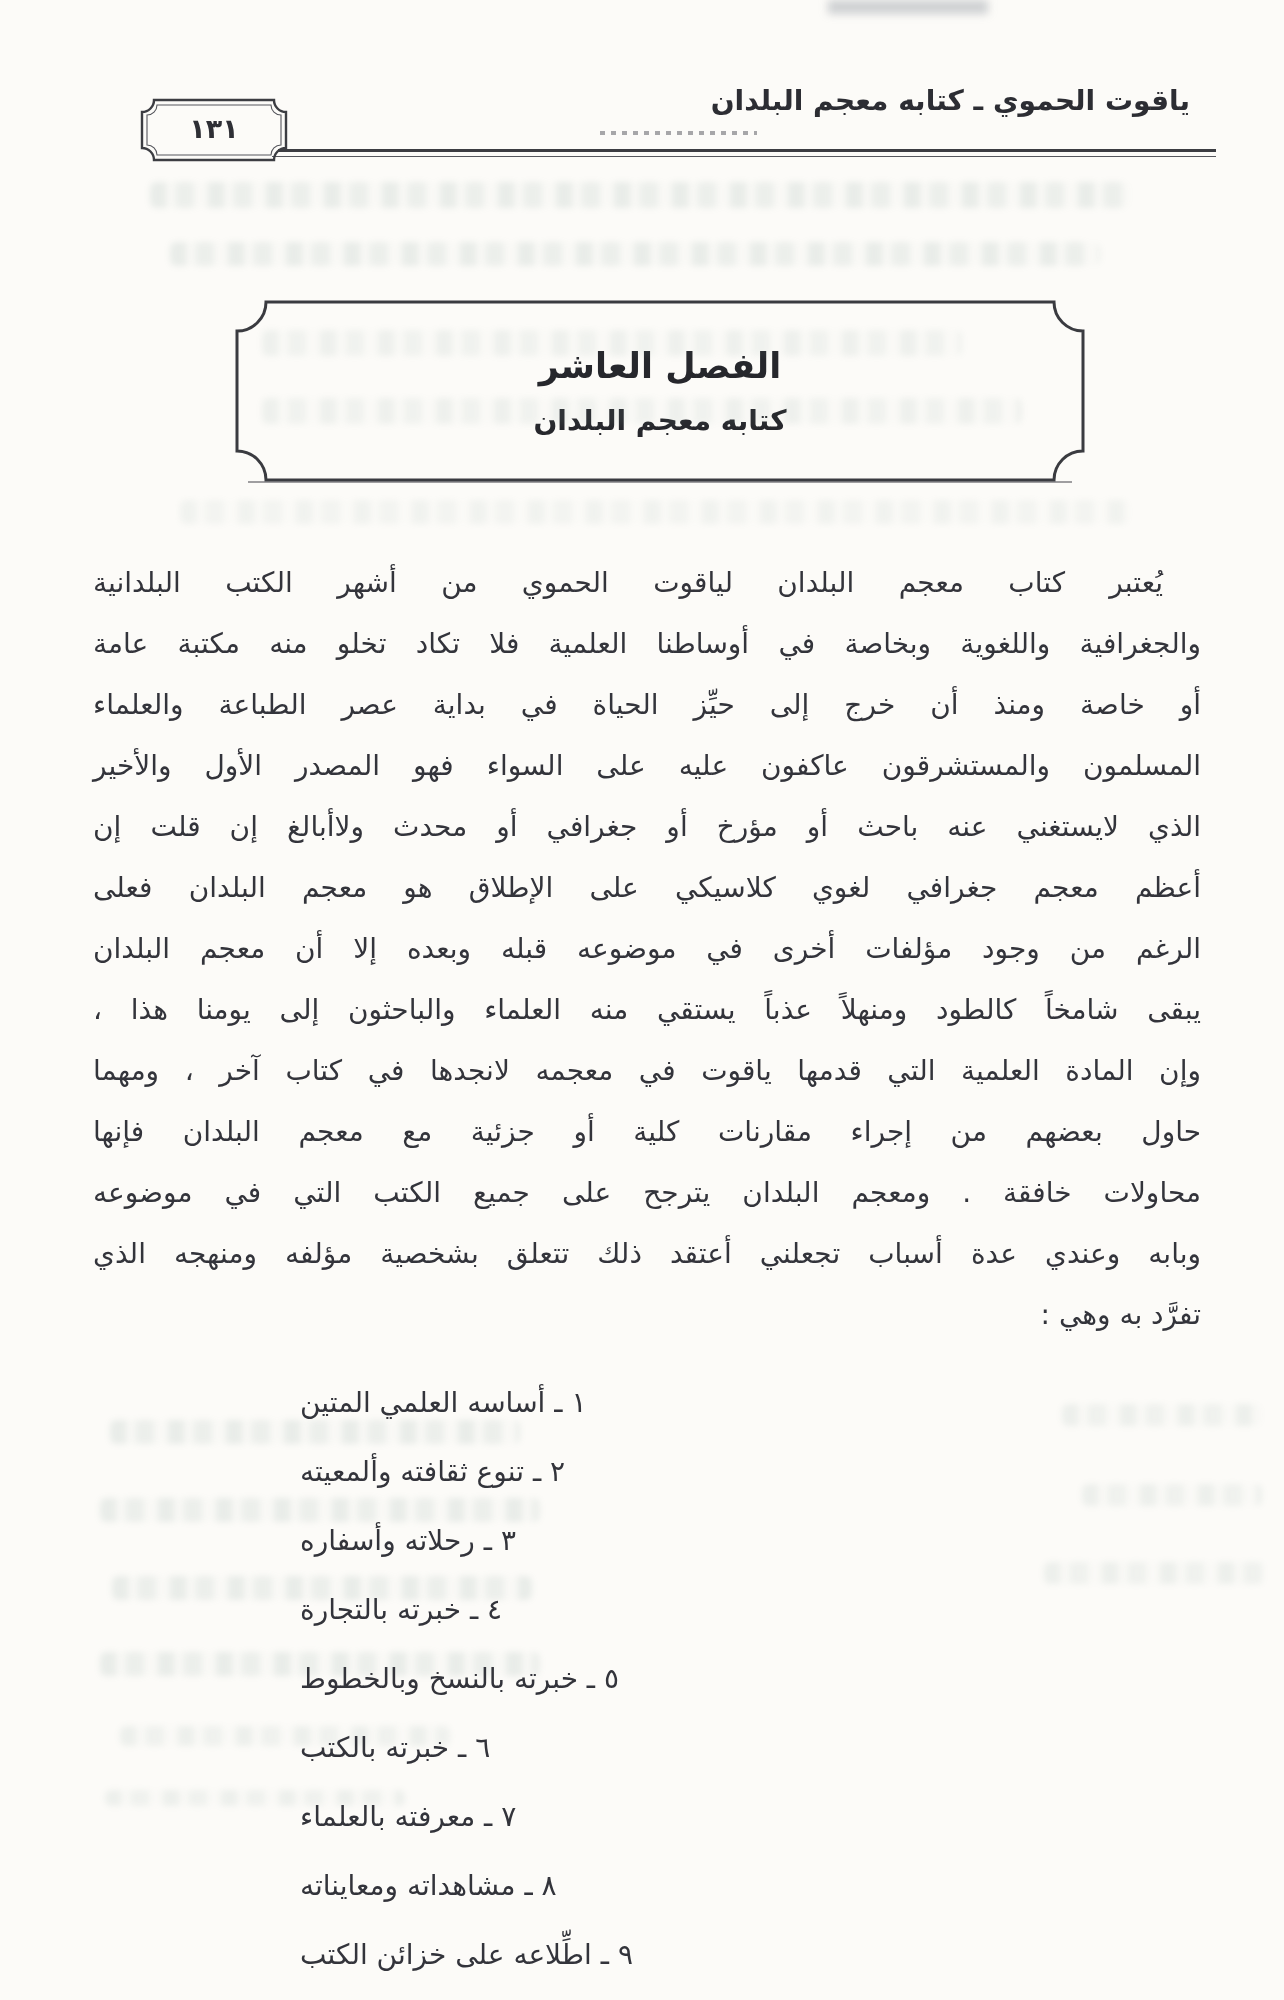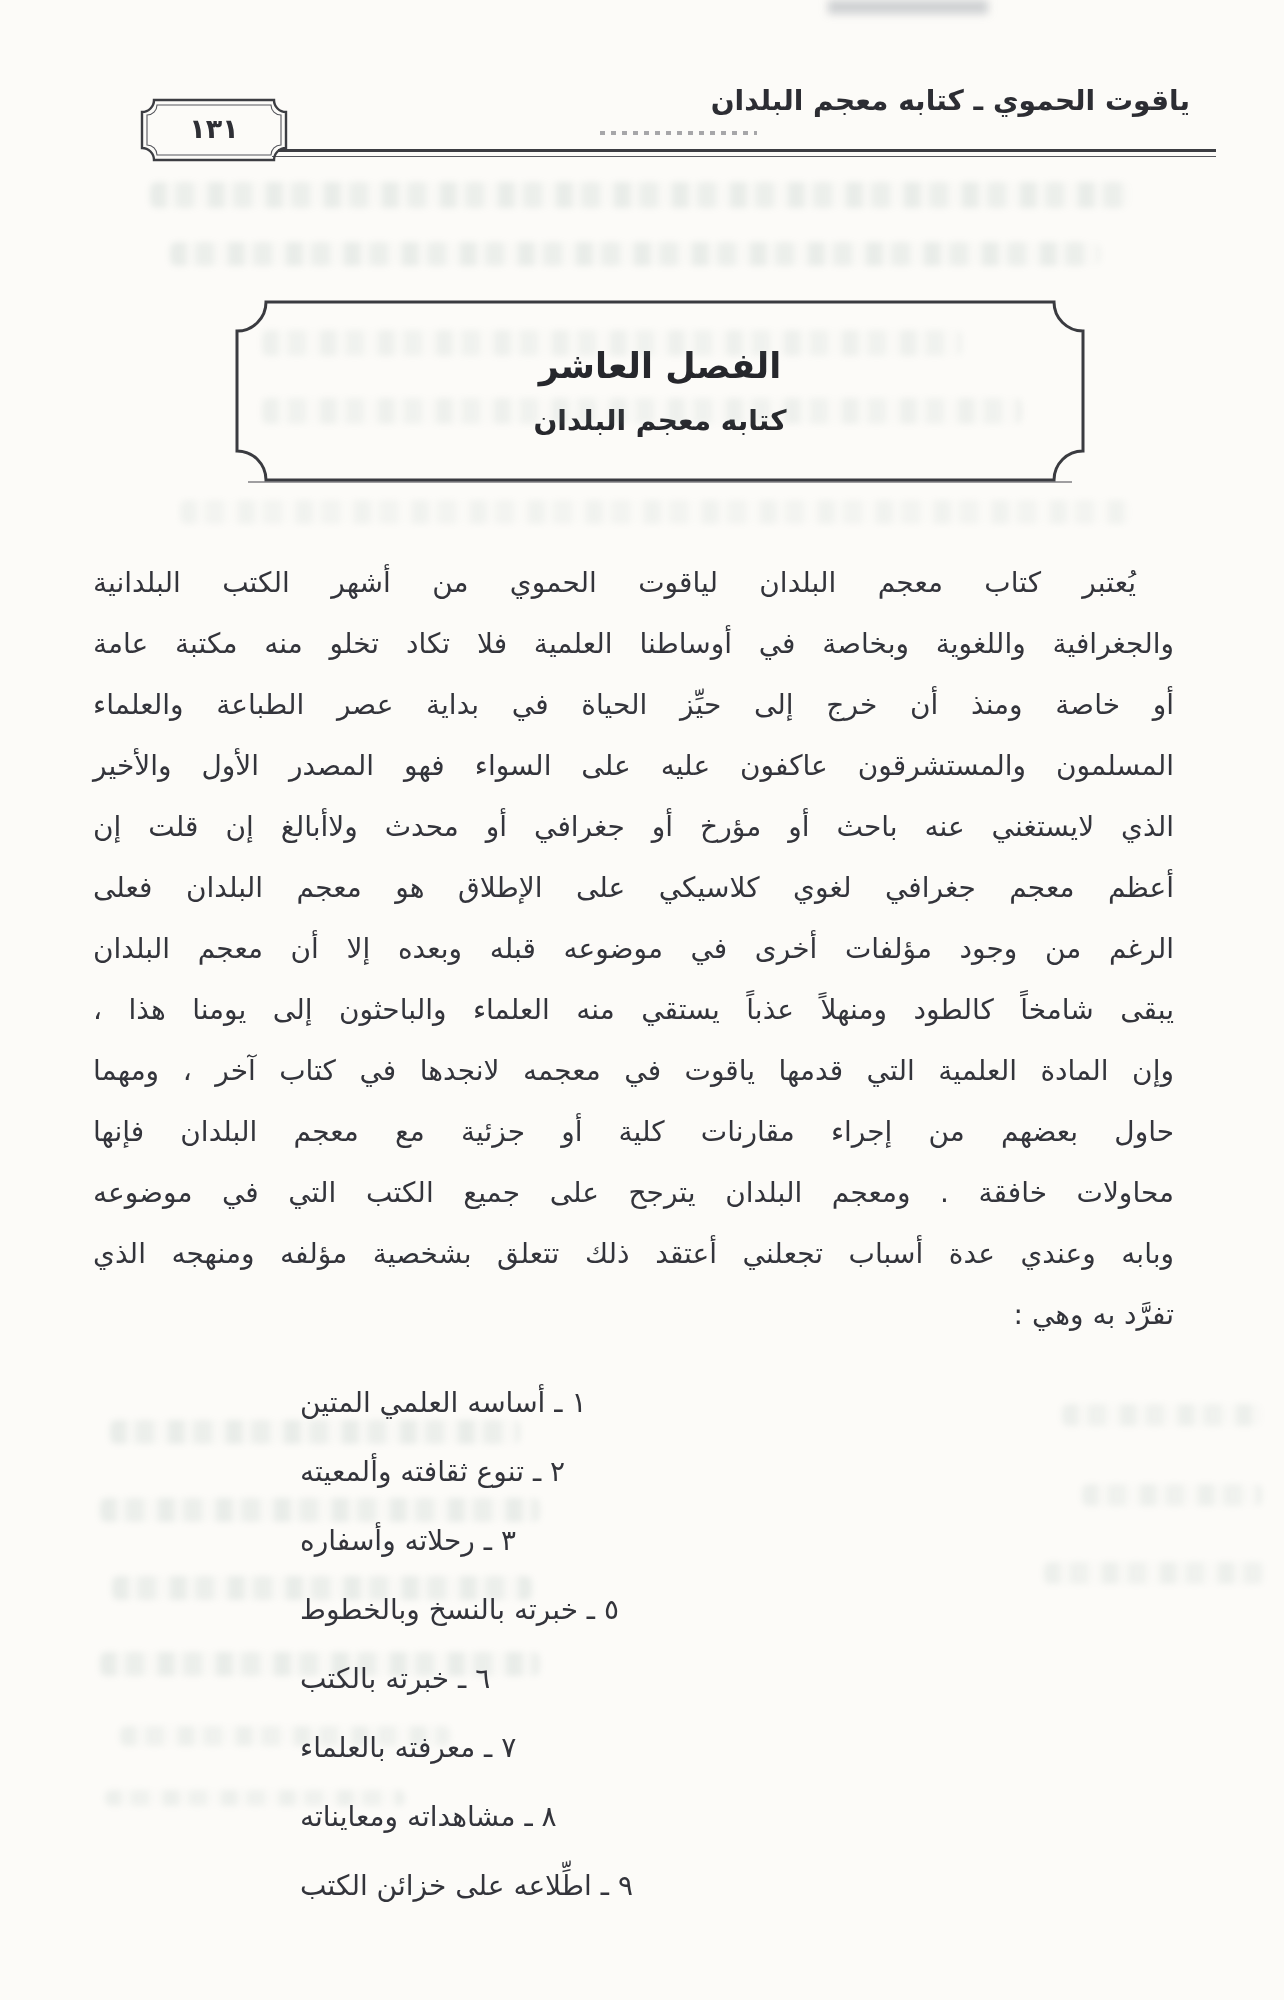--- a/index.html
+++ b/index.html
@@ -54,21 +54,21 @@
     align-items:center; justify-content:center; gap:18px;
   }
   .chapter-title{
     font-size:35px; font-weight:bold; color:#26272c;
   }
   .chapter-subtitle{
     font-size:28px; font-weight:bold; color:#26272c;
   }
   
   .body-text{
-    position:absolute; top:552px; right:110px; left:93px;
+    position:absolute; top:552px; right:83px; left:93px;
     z-index:2;
   }
   .pline{
     font-size:28px; line-height:61px; color:#33343b;
     text-align:justify; text-align-last:justify;
     white-space:normal;
   }
   .pline.first{ padding-right:38px; }
   .pline.last{ text-align:right; text-align-last:right; }
   
@@ -149,20 +149,21 @@
     <div class="pline">حاول بعضهم من إجراء مقارنات كلية أو جزئية مع معجم البلدان فإنها</div>
     <div class="pline">محاولات خافقة . ومعجم البلدان يترجح على جميع الكتب التي في موضوعه</div>
     <div class="pline">وبابه وعندي عدة أسباب تجعلني أعتقد ذلك تتعلق بشخصية مؤلفه ومنهجه الذي</div>
     <div class="pline last">تفرَّد به وهي :</div>
   </div>
 
   <div class="feature-list">
     <div class="feature-item">١ ـ أساسه العلمي المتين</div>
     <div class="feature-item">٢ ـ تنوع ثقافته وألمعيته</div>
     <div class="feature-item">٣ ـ رحلاته وأسفاره</div>
+    <div class="feature-item">٤ ـ خبرته بالتجارة</div>
     <div class="feature-item">٥ ـ خبرته بالنسخ وبالخطوط</div>
     <div class="feature-item">٦ ـ خبرته بالكتب</div>
     <div class="feature-item">٧ ـ معرفته بالعلماء</div>
     <div class="feature-item">٨ ـ مشاهداته ومعايناته</div>
     <div class="feature-item">٩ ـ اطِّلاعه على خزائن الكتب</div>
   </div>
 
 </div>
 
 </body></html>

